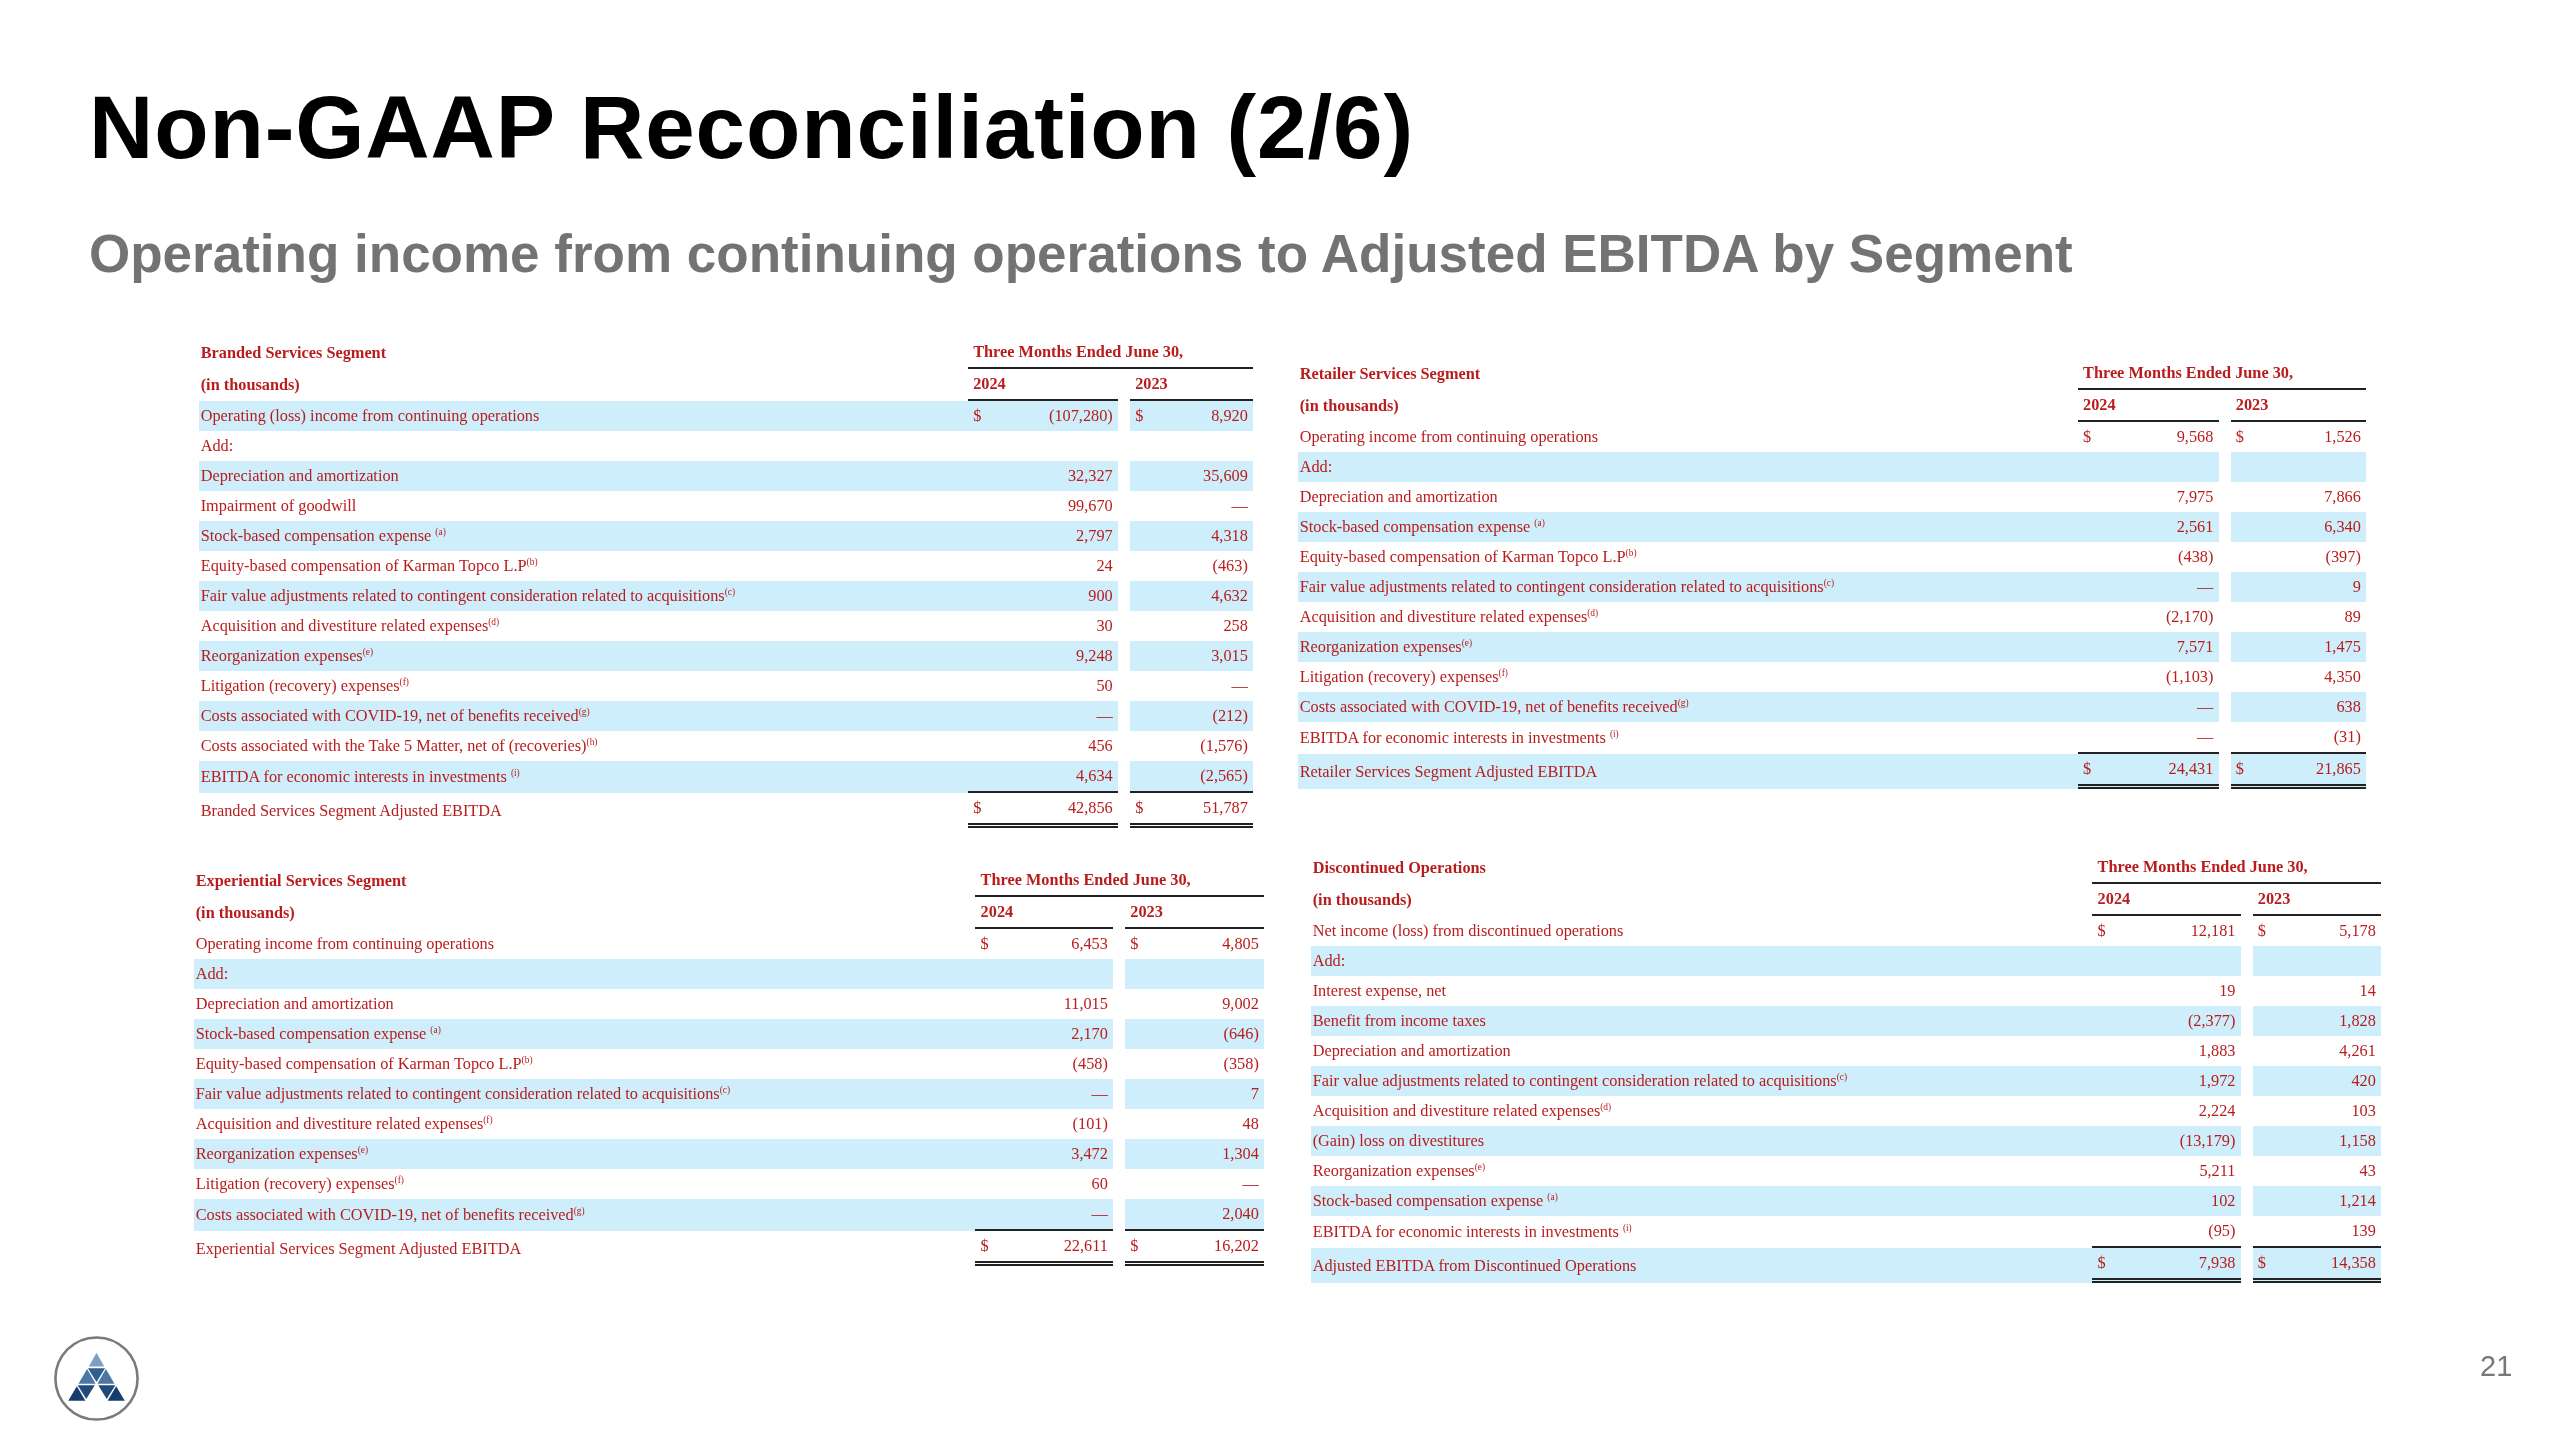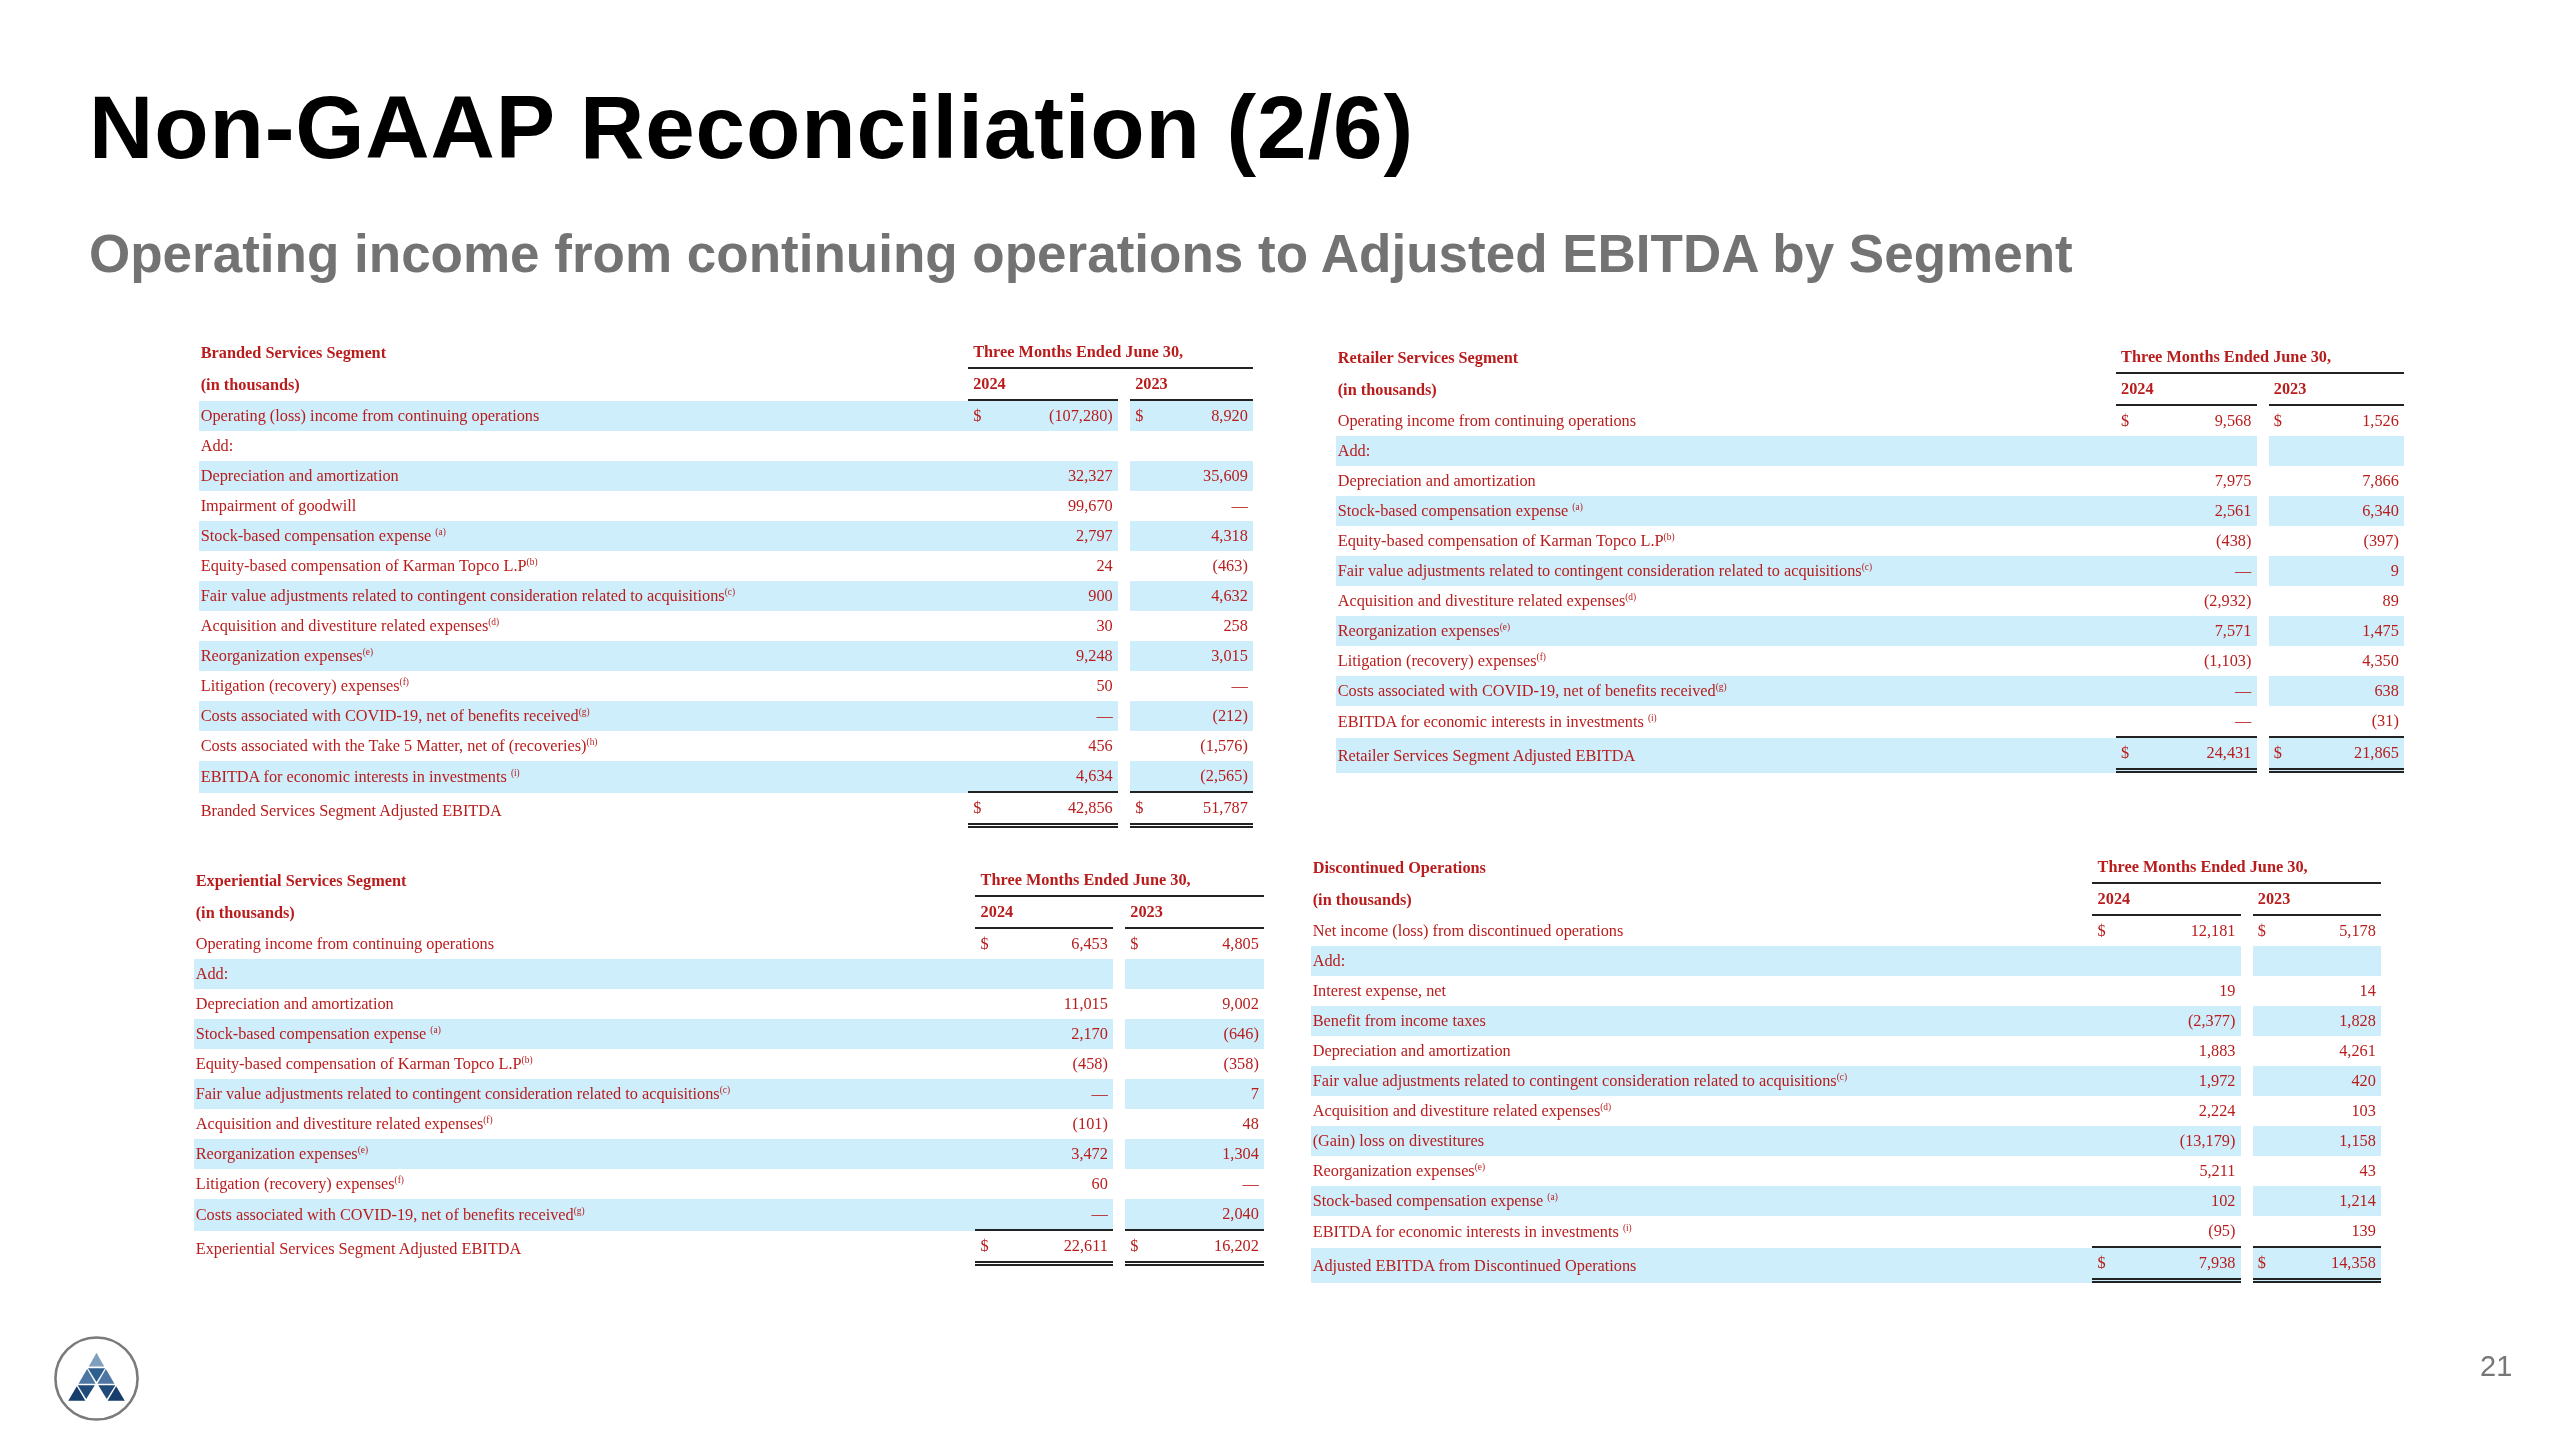--- a/index.html
+++ b/index.html
@@ -150,21 +150,21 @@
           <td class="cur dbl-bot">$</td>
           <td class="num dbl-bot">42,856</td>
           <td class="gap"></td>
           <td class="cur dbl-bot">$</td>
           <td class="num dbl-bot">51,787</td>
         </tr>
       </tbody>
     </table>
   </div>
 
-<div class="tbl" style="left:1298px; top:342px; width:1068px;margin-left:38px;">
+<div class="tbl" style="left:1298px; top:358px; width:1068px;">
     <table>
       <tbody>
         <tr class="hdr">
           <td class="lbl">Retailer Services Segment</td>
           <td colspan="5" class="colhead rule-bot">Three Months Ended June 30,</td>
         </tr>
         <tr class="hdr">
           <td class="lbl">(in thousands)</td>
           <td colspan="2" class="colhead rule-bot">2024</td>
           <td class="gap"></td>
@@ -214,21 +214,21 @@
           <td class="lbl"><span>Fair value adjustments related to contingent consideration related to acquisitions</span><sup>(c)</sup></td>
           <td class="cur"></td>
           <td class="num">—</td>
           <td class="gap"></td>
           <td class="cur"></td>
           <td class="num">9</td>
         </tr>
         <tr class="">
           <td class="lbl"><span>Acquisition and divestiture related expenses</span><sup>(d)</sup></td>
           <td class="cur"></td>
-          <td class="num">(2,932)</td>
+          <td class="num">(2,170)</td>
           <td class="gap"></td>
           <td class="cur"></td>
           <td class="num">89</td>
         </tr>
         <tr class="shade">
           <td class="lbl"><span>Reorganization expenses</span><sup>(e)</sup></td>
           <td class="cur"></td>
           <td class="num">7,571</td>
           <td class="gap"></td>
           <td class="cur"></td>

